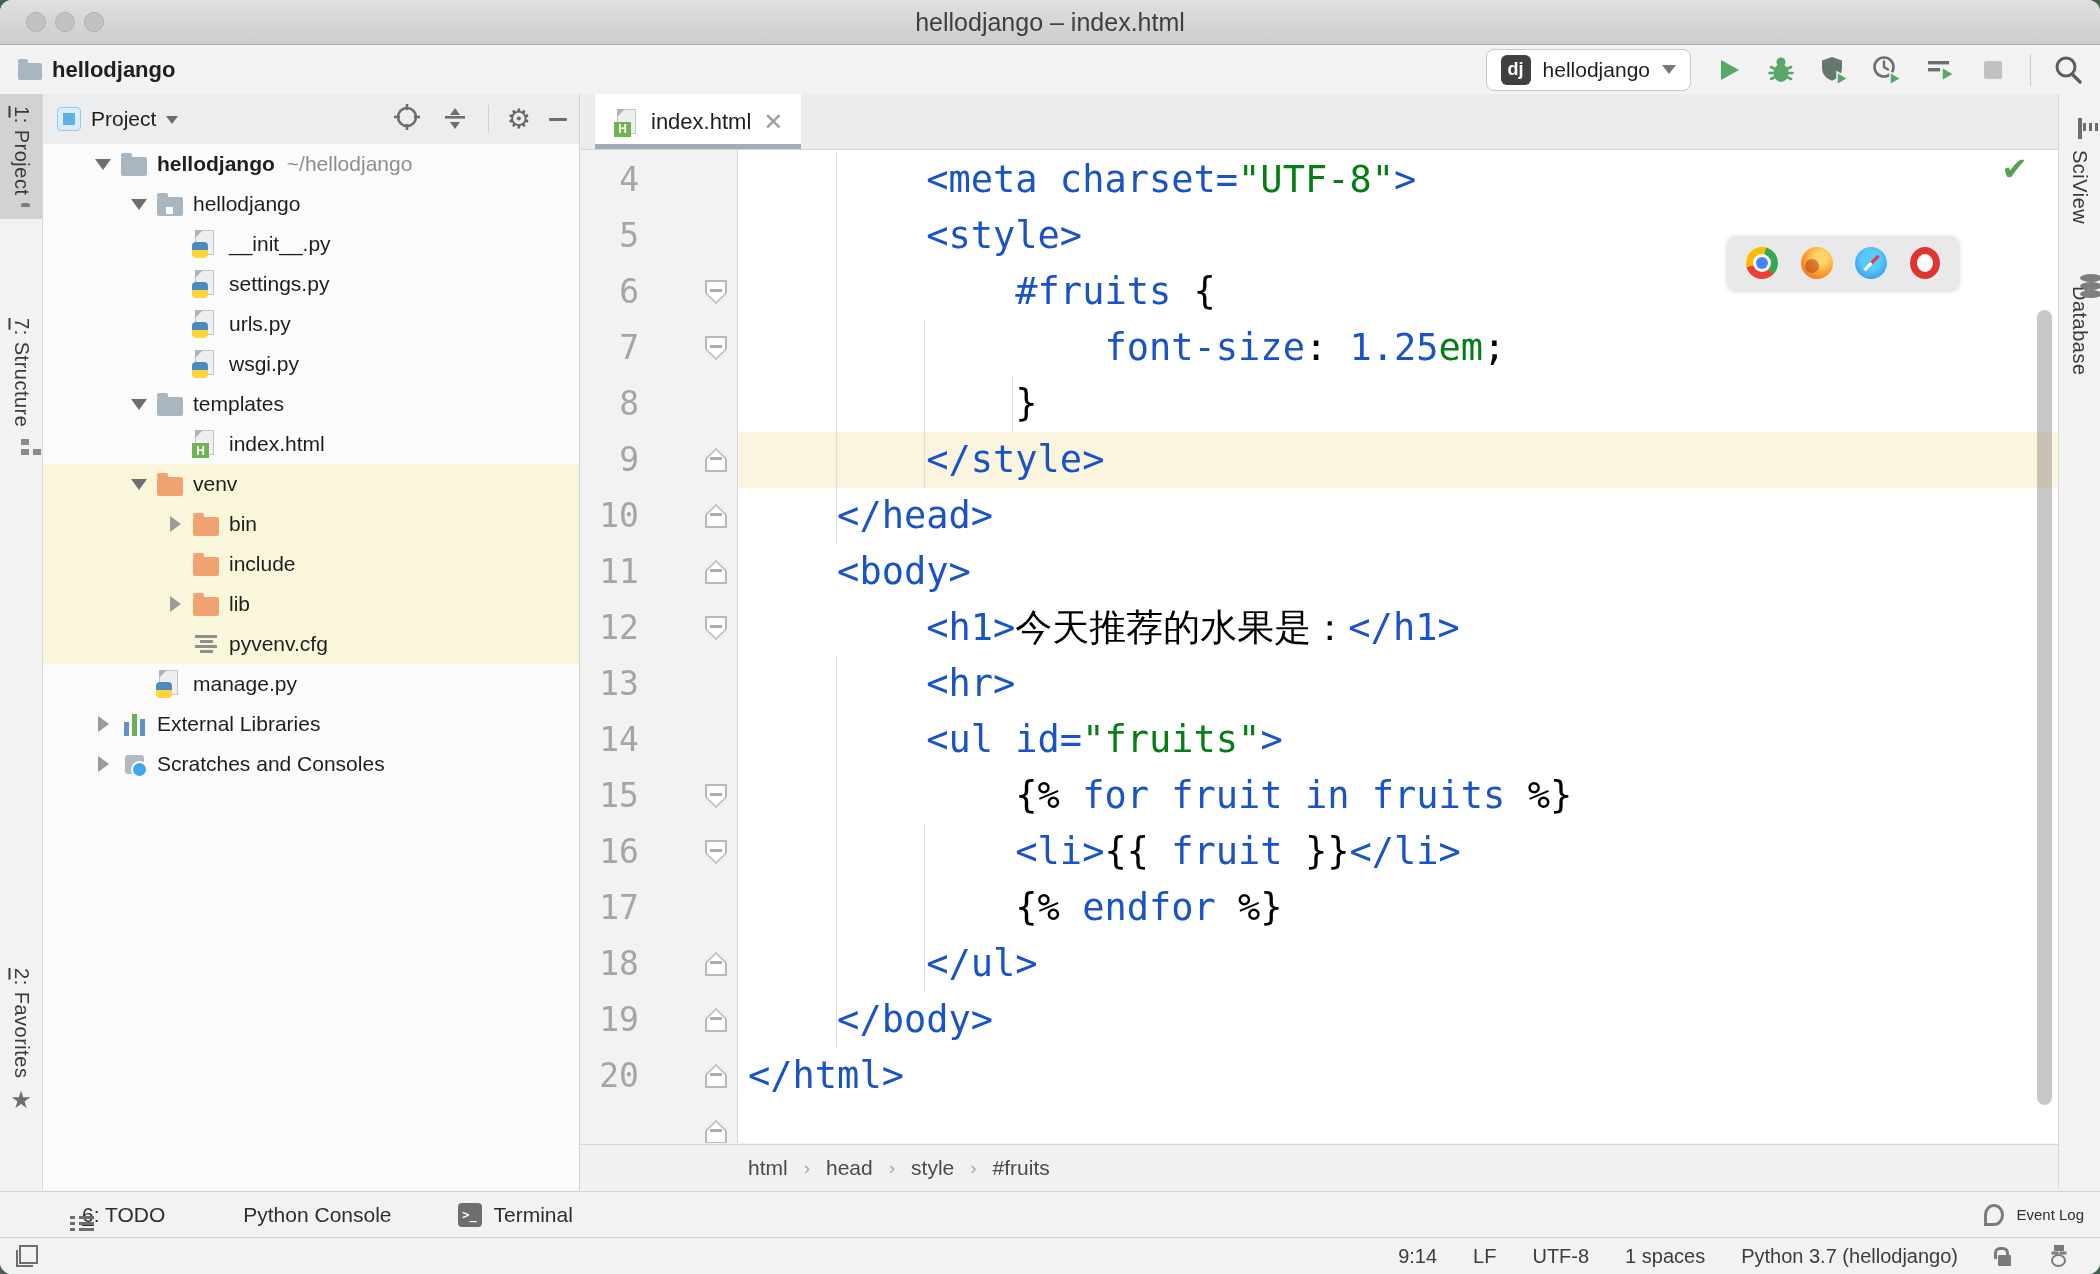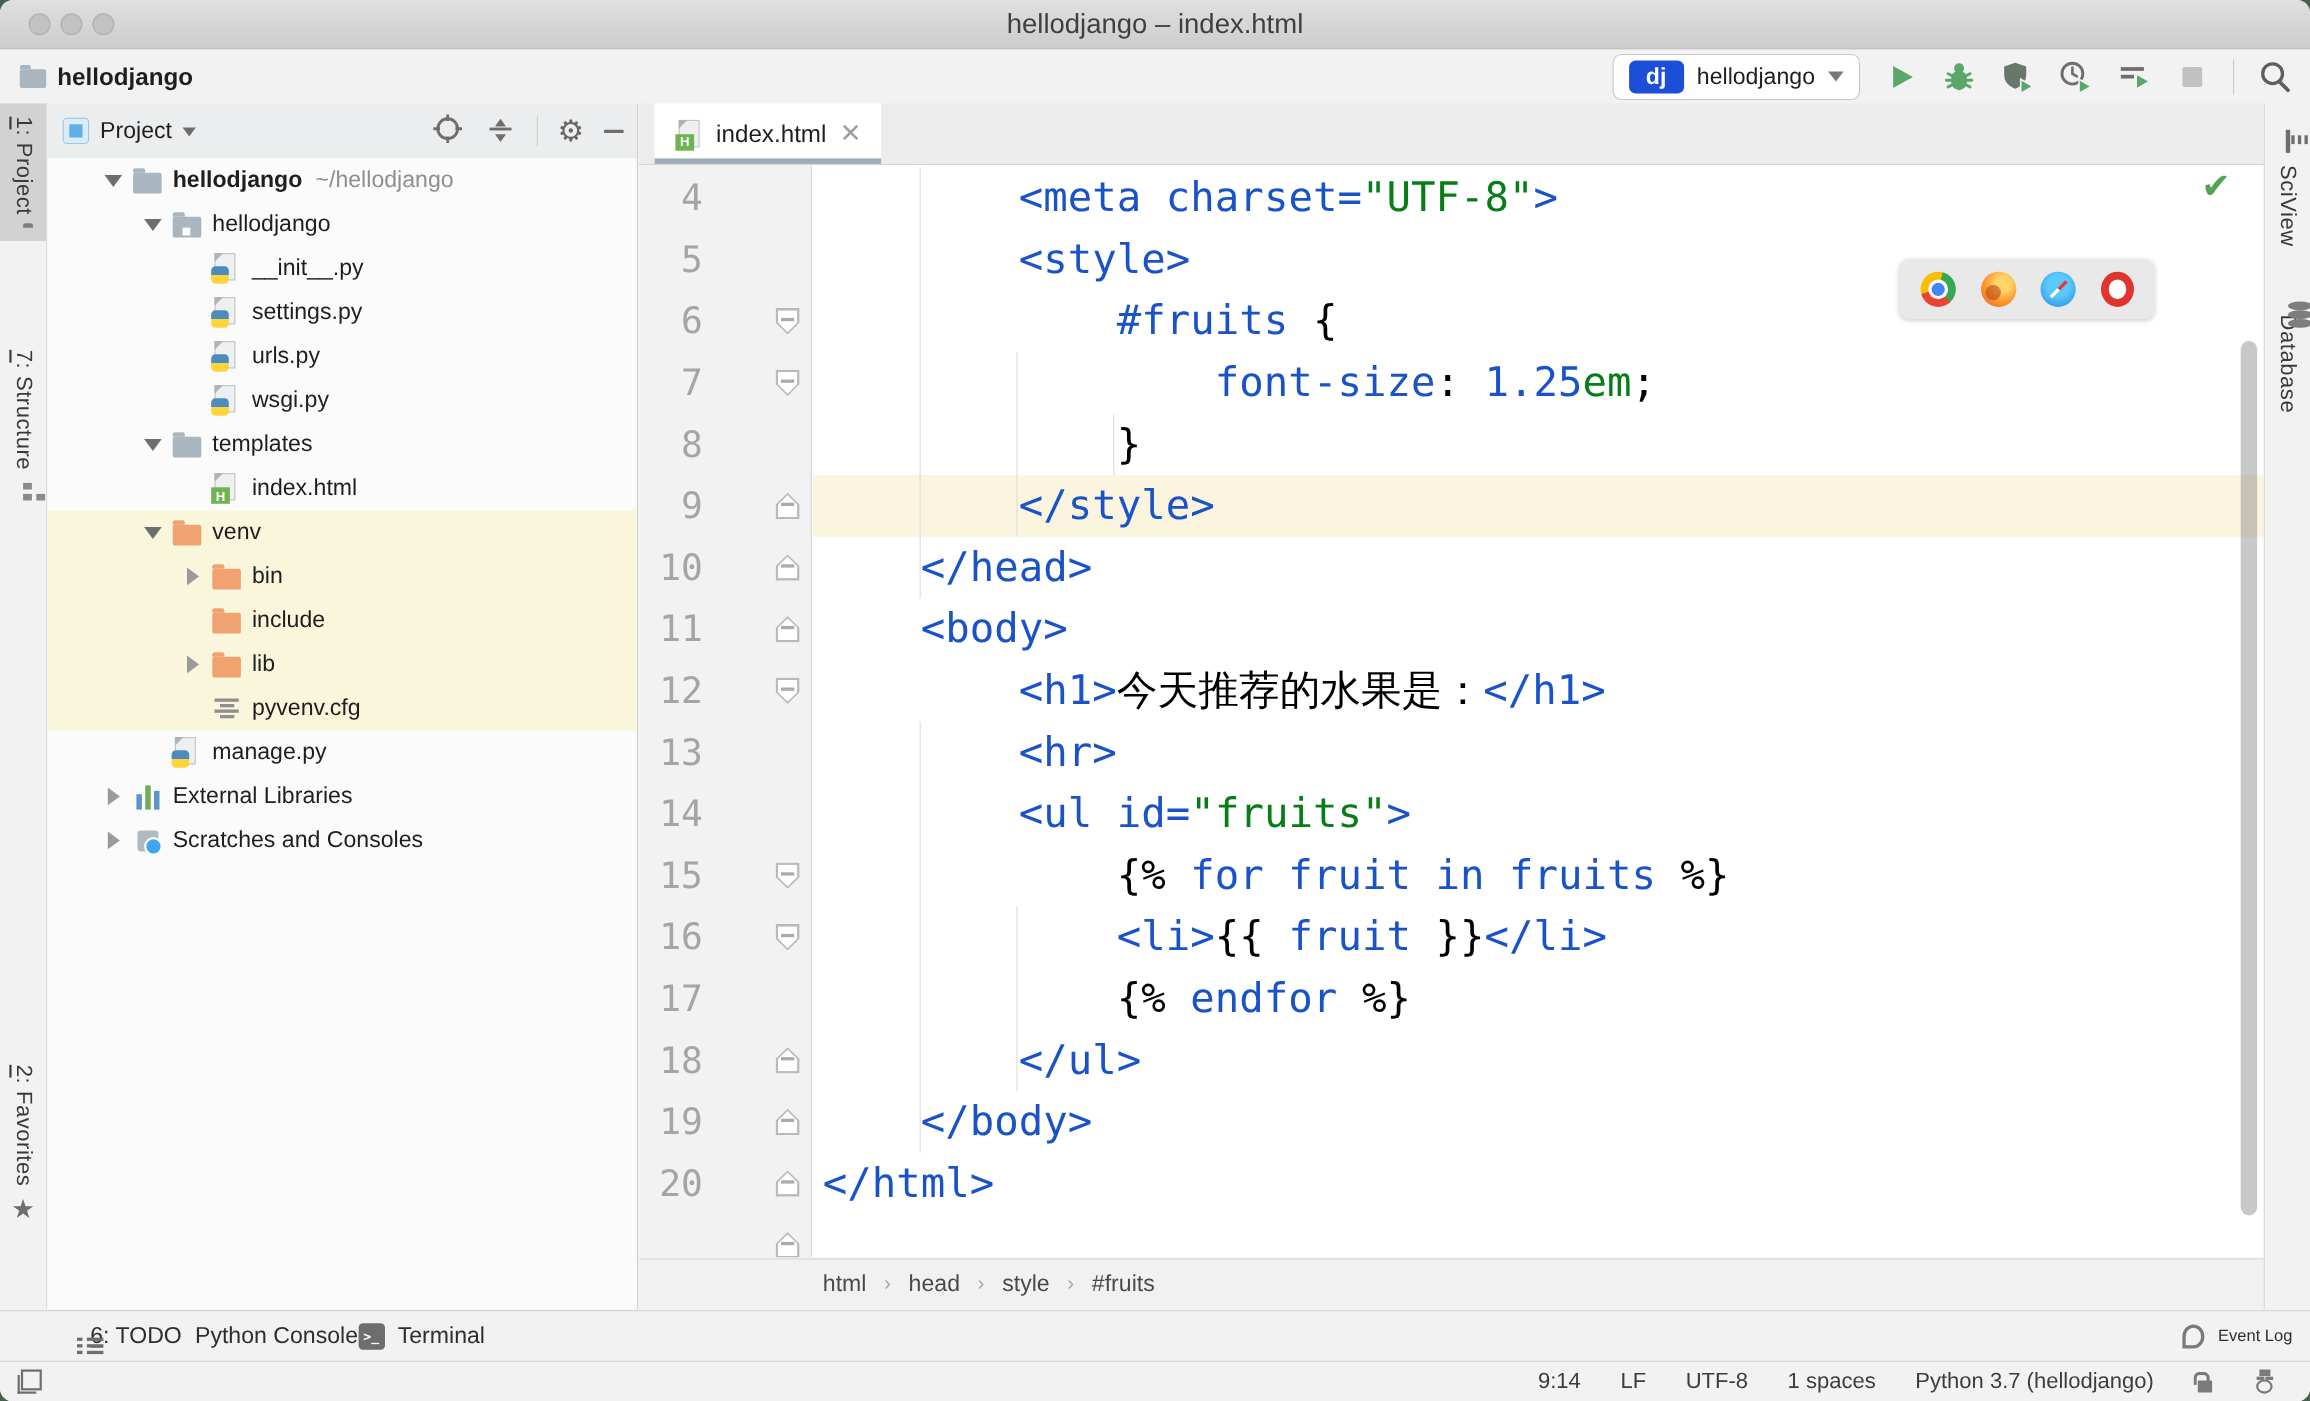--- a/index.html
+++ b/index.html
@@ -13,21 +13,21 @@
   .win-title{font-size:25px;color:#3F3F3F;}
 
   
   .toolbar{position:absolute;top:45px;left:0;right:0;height:49px;background:#F2F2F2;display:flex;align-items:center;}
   .tb-left{display:flex;align-items:center;gap:10px;margin-left:18px;}
   .mini-folder{width:24px;height:17px;background:#A9B6C0;border-radius:2px;position:relative;margin-top:3px;}
   .mini-folder::before{content:"";position:absolute;top:-4px;left:0;width:10px;height:4px;background:inherit;border-radius:2px 2px 0 0;}
   .tb-project{font-size:22px;font-weight:bold;color:#1E1E1E;}
   .tb-right{margin-left:auto;display:flex;align-items:center;gap:21px;padding-right:16px;}
   .run-pill{display:flex;align-items:center;gap:12px;height:40px;padding:0 14px;background:#FFFFFF;border:1px solid #C8C8C8;border-radius:8px;}
-  .dj-badge{width:50px;height:30px;border-radius:6px;background:#1d4ed8;color:#FFF;font-weight:bold;font-size:21px;display:flex;align-items:center;justify-content:center;}
+  .dj-badge{width:30px;height:30px;border-radius:6px;background:#404040;color:#FFF;font-weight:bold;font-size:18px;display:flex;align-items:center;justify-content:center;}
   .run-name{font-size:21px;color:#1E1E1E;}
   .dd-caret{width:0;height:0;border-left:7px solid transparent;border-right:7px solid transparent;border-top:9px solid #777;}
   .tb-sep{width:1px;height:32px;background:#C9C9C9;}
   .tbicon{width:32px;height:32px;display:flex;align-items:center;justify-content:center;}
 
   
   .main{position:absolute;top:94px;left:0;right:0;bottom:84px;}
   .left-stripe{position:absolute;left:0;top:0;bottom:0;width:43px;background:#F2F2F2;border-right:1px solid #D8D8D8;box-sizing:border-box;}
   .right-stripe{position:absolute;right:0;top:0;bottom:0;width:42px;background:#F2F2F2;border-left:1px solid #D8D8D8;box-sizing:border-box;}
   .stripe-item{position:absolute;left:0;width:100%;display:flex;flex-direction:column;align-items:center;gap:12px;padding:12px 0;box-sizing:border-box;}
@@ -117,21 +117,21 @@
   .b-firefox::before{content:"";position:absolute;left:4px;top:12px;width:14px;height:14px;border-radius:50%;background:rgba(179,60,18,.55);}
   .b-safari{background:radial-gradient(circle at 50% 40%,#5AC8FA 0 40%,#1E88E5 100%);}
   .b-safari::before{content:"";position:absolute;left:14.5px;top:6px;width:3px;height:20px;background:linear-gradient(#E53935 50%,#FFFFFF 50%);transform:rotate(45deg);}
   .b-opera{background:#FFF;border:7.5px solid #E0342F;box-sizing:border-box;border-radius:50%;width:30px;height:32px;}
 
   .crumbs{position:absolute;left:0;right:0;bottom:0;height:46px;background:#F1F1F1;border-top:1px solid #D6D6D6;display:flex;align-items:center;gap:16px;padding-left:167px;font-size:21px;color:#4A4A4A;box-sizing:border-box;}
   .crumb-sep{color:#A6A6A6;font-size:19px;}
 
   
   .toolwin{position:absolute;left:0;right:0;bottom:37px;height:46px;background:#F2F2F2;border-top:1px solid #D4D4D4;box-sizing:border-box;display:flex;align-items:center;}
-  .tw-items{display:flex;align-items:flex-end;margin-left:70px;}
+  .tw-items{display:flex;align-items:flex-end;gap:66px;margin-left:70px;}
   .tw-item{display:flex;align-items:center;gap:12px;font-size:21px;color:#2E2E2E;}
   .tw-item .u{text-decoration:underline;}
   .todo-ic{width:24px;height:18px;position:relative;}
   .todo-ic::before{content:"";position:absolute;left:0;top:1px;width:5px;height:3.5px;background:#6E6E6E;box-shadow:0 6px 0 #6E6E6E,0 12px 0 #6E6E6E;}
   .todo-ic::after{content:"";position:absolute;left:9px;top:1px;width:15px;height:3.5px;background:#6E6E6E;box-shadow:0 6px 0 #6E6E6E,0 12px 0 #6E6E6E;}
   .pyc-ic{width:24px;height:24px;border-radius:6px;background:linear-gradient(180deg,#8B8B8B 50%,#C0C0C0 50%);}
   .term-ic{width:24px;height:24px;border-radius:4px;background:#6E6E6E;color:#FFF;font-size:12px;font-weight:bold;display:flex;align-items:center;justify-content:center;font-family:"DejaVu Sans Mono",monospace;}
   .tw-right{margin-left:auto;display:flex;align-items:center;gap:12px;padding-right:16px;font-size:15px;color:#2E2E2E;}
   .evt-ic{width:20px;height:22px;border:3px solid #7A7A7A;border-radius:50% 50% 50% 0;box-sizing:border-box;}
 

